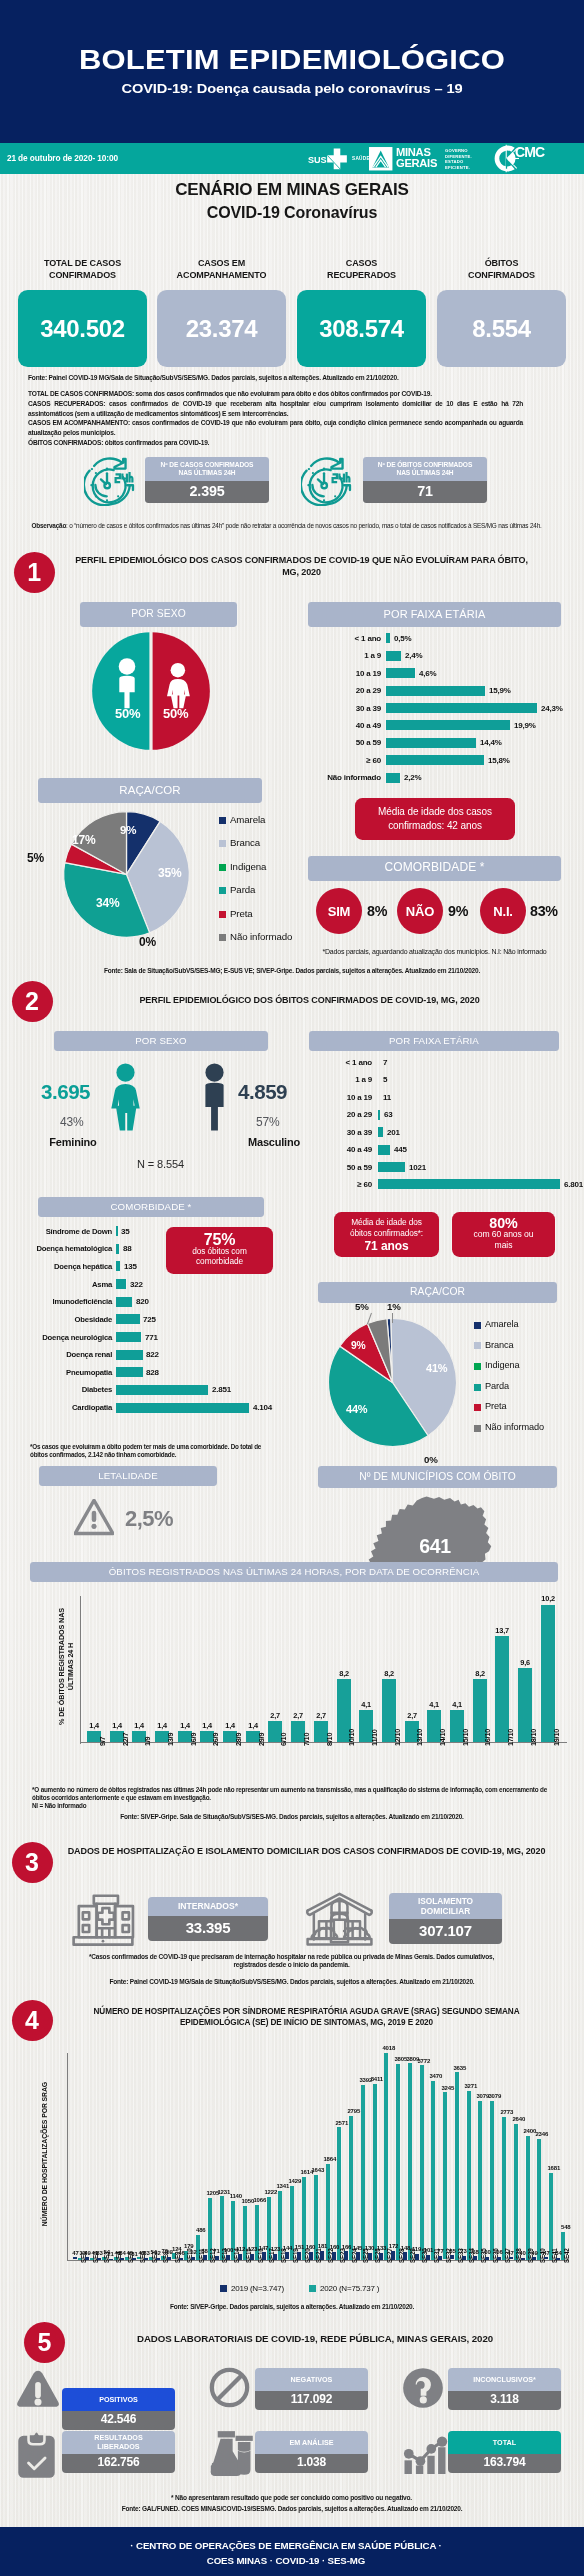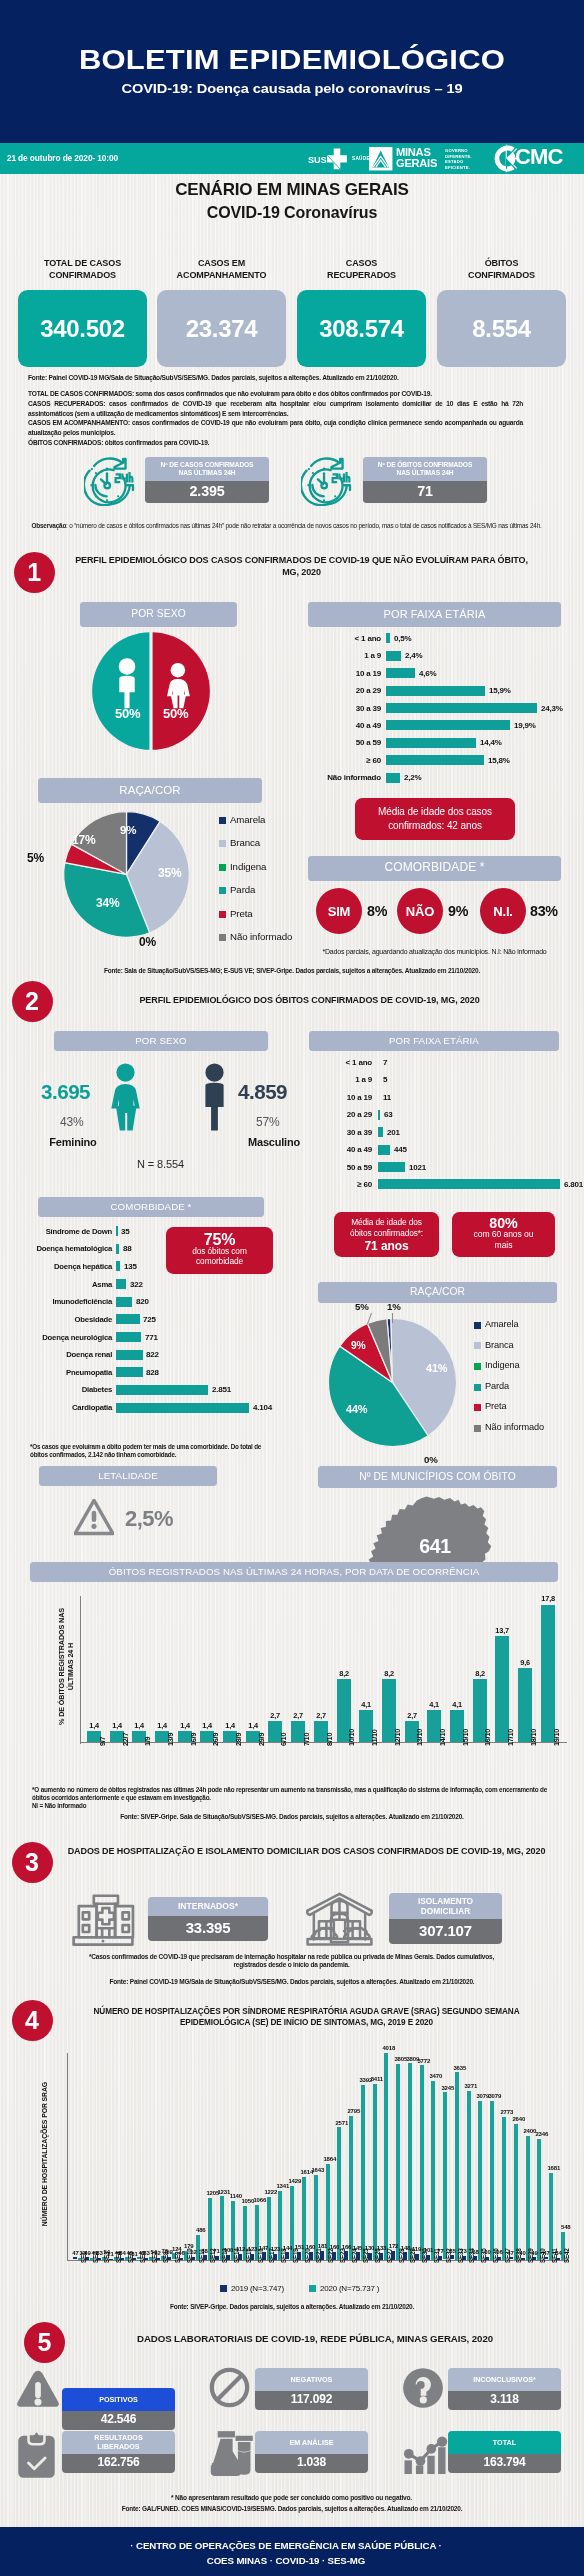--- a/index.html
+++ b/index.html
@@ -116,21 +116,21 @@
         <path d="M21.5 1 L21.5 49"></path>
         <path d="M34 14 L40 7.5"></path>
         <path d="M34 36 L40 42.5"></path>
         <path d="M36.5 25 L44 25"></path>
       </g>
       <g stroke="#05a69c" stroke-width="2.2">
         <path d="M22 25 L22 43"></path>
       </g>
     </svg>
   </div>
-  <div class="abs" style="left:515px;top:144px;color:#fff;font-size:22px;font-weight:bold;letter-spacing:-0.9px;">CMC</div>
+  <div class="abs" style="left:515px;top:144px;color:#fff;font-size:14px;font-weight:bold;letter-spacing:-0.9px;">CMC</div>
 </div>
 <div class="scn-title" style="top:180px;font-size:17px;letter-spacing:-0.2px;">CENÁRIO EM MINAS GERAIS</div>
 <div class="scn-title" style="top:204px;font-size:16px;letter-spacing:-0.1px;">COVID-19 Coronavírus</div>
 <div class="statlabel" style="left:18px;top:258px;width:129px;white-space:pre-line;">TOTAL DE CASOS
 CONFIRMADOS</div>
 <div class="statcard" style="left:18px;top:290px;width:129px;height:77px;background:#06a79c;">340.502</div>
 <div class="statlabel" style="left:157px;top:258px;width:129px;white-space:pre-line;">CASOS EM
 ACOMPANHAMENTO</div>
 <div class="statcard" style="left:157px;top:290px;width:129px;height:77px;background:#adb8cd;">23.374</div>
 <div class="statlabel" style="left:297px;top:258px;width:129px;white-space:pre-line;">CASOS
@@ -519,21 +519,21 @@
 <div class="vbar" style="left:473px;top:1679px;width:14.3px;height:63px;"></div>
 <div class="vlabel" style="left:469px;top:1669px;width:22.3px;font-size:7.4px;">8,2</div>
 <div class="xlab" style="left:483px;top:1746px;font-size:7.2px;">16/10</div>
 <div class="vbar" style="left:495px;top:1636px;width:14.3px;height:106px;"></div>
 <div class="vlabel" style="left:491px;top:1626px;width:22.3px;font-size:7.4px;">13,7</div>
 <div class="xlab" style="left:506px;top:1746px;font-size:7.2px;">17/10</div>
 <div class="vbar" style="left:518px;top:1668px;width:14.3px;height:74px;"></div>
 <div class="vlabel" style="left:514px;top:1658px;width:22.3px;font-size:7.4px;">9,6</div>
 <div class="xlab" style="left:529px;top:1746px;font-size:7.2px;">18/10</div>
 <div class="vbar" style="left:541px;top:1605px;width:14.3px;height:137px;"></div>
-<div class="vlabel" style="left:537px;top:1594px;width:22.3px;font-size:7.4px;">17,8</div>
+<div class="vlabel" style="left:537px;top:1594px;width:22.3px;font-size:7.4px;">10,2</div>
 <div class="xlab" style="left:552px;top:1746px;font-size:7.2px;">19/10</div>
 <div class="ylab-rot" style="left:58px;top:1738px;width:143px;font-size:7.2px;line-height:8.6px;white-space:normal;">% DE ÓBITOS REGISTRADOS NAS ÚLTIMAS 24 H</div>
 <div class="ftnote" style="left:32px;top:1786px;width:515px;font-size:6.3px;line-height:8px;white-space:pre-line;text-align:justify;">*O aumento no número de óbitos registrados nas últimas 24h pode não representar um aumento na transmissão, mas a qualificação do sistema de informação, com encerramento de óbitos ocorridos anteriormente e que estavam em investigação.
 NI = Não informado</div>
 <div class="src" style="top:1813px;">Fonte: SIVEP-Gripe. Sala de Situação/SubVS/SES-MG. Dados parciais, sujeitos a alterações. Atualizado em 21/10/2020.</div>
 <div class="numcircle" style="left:11.5px;top:1842px;">3</div>
 <div class="sectitle" style="left:63px;top:1845px;width:487px;">DADOS DE HOSPITALIZAÇÃO E ISOLAMENTO DOMICILIAR DOS CASOS CONFIRMADOS DE COVID-19, MG, 2020</div>
 <div class="abs" style="left:69px;top:1894px;">
         <svg width="68" height="53" viewBox="0 0 118 92">
           <g fill="none" stroke="#7f8084" stroke-width="4.6" stroke-linejoin="round" stroke-linecap="round">

